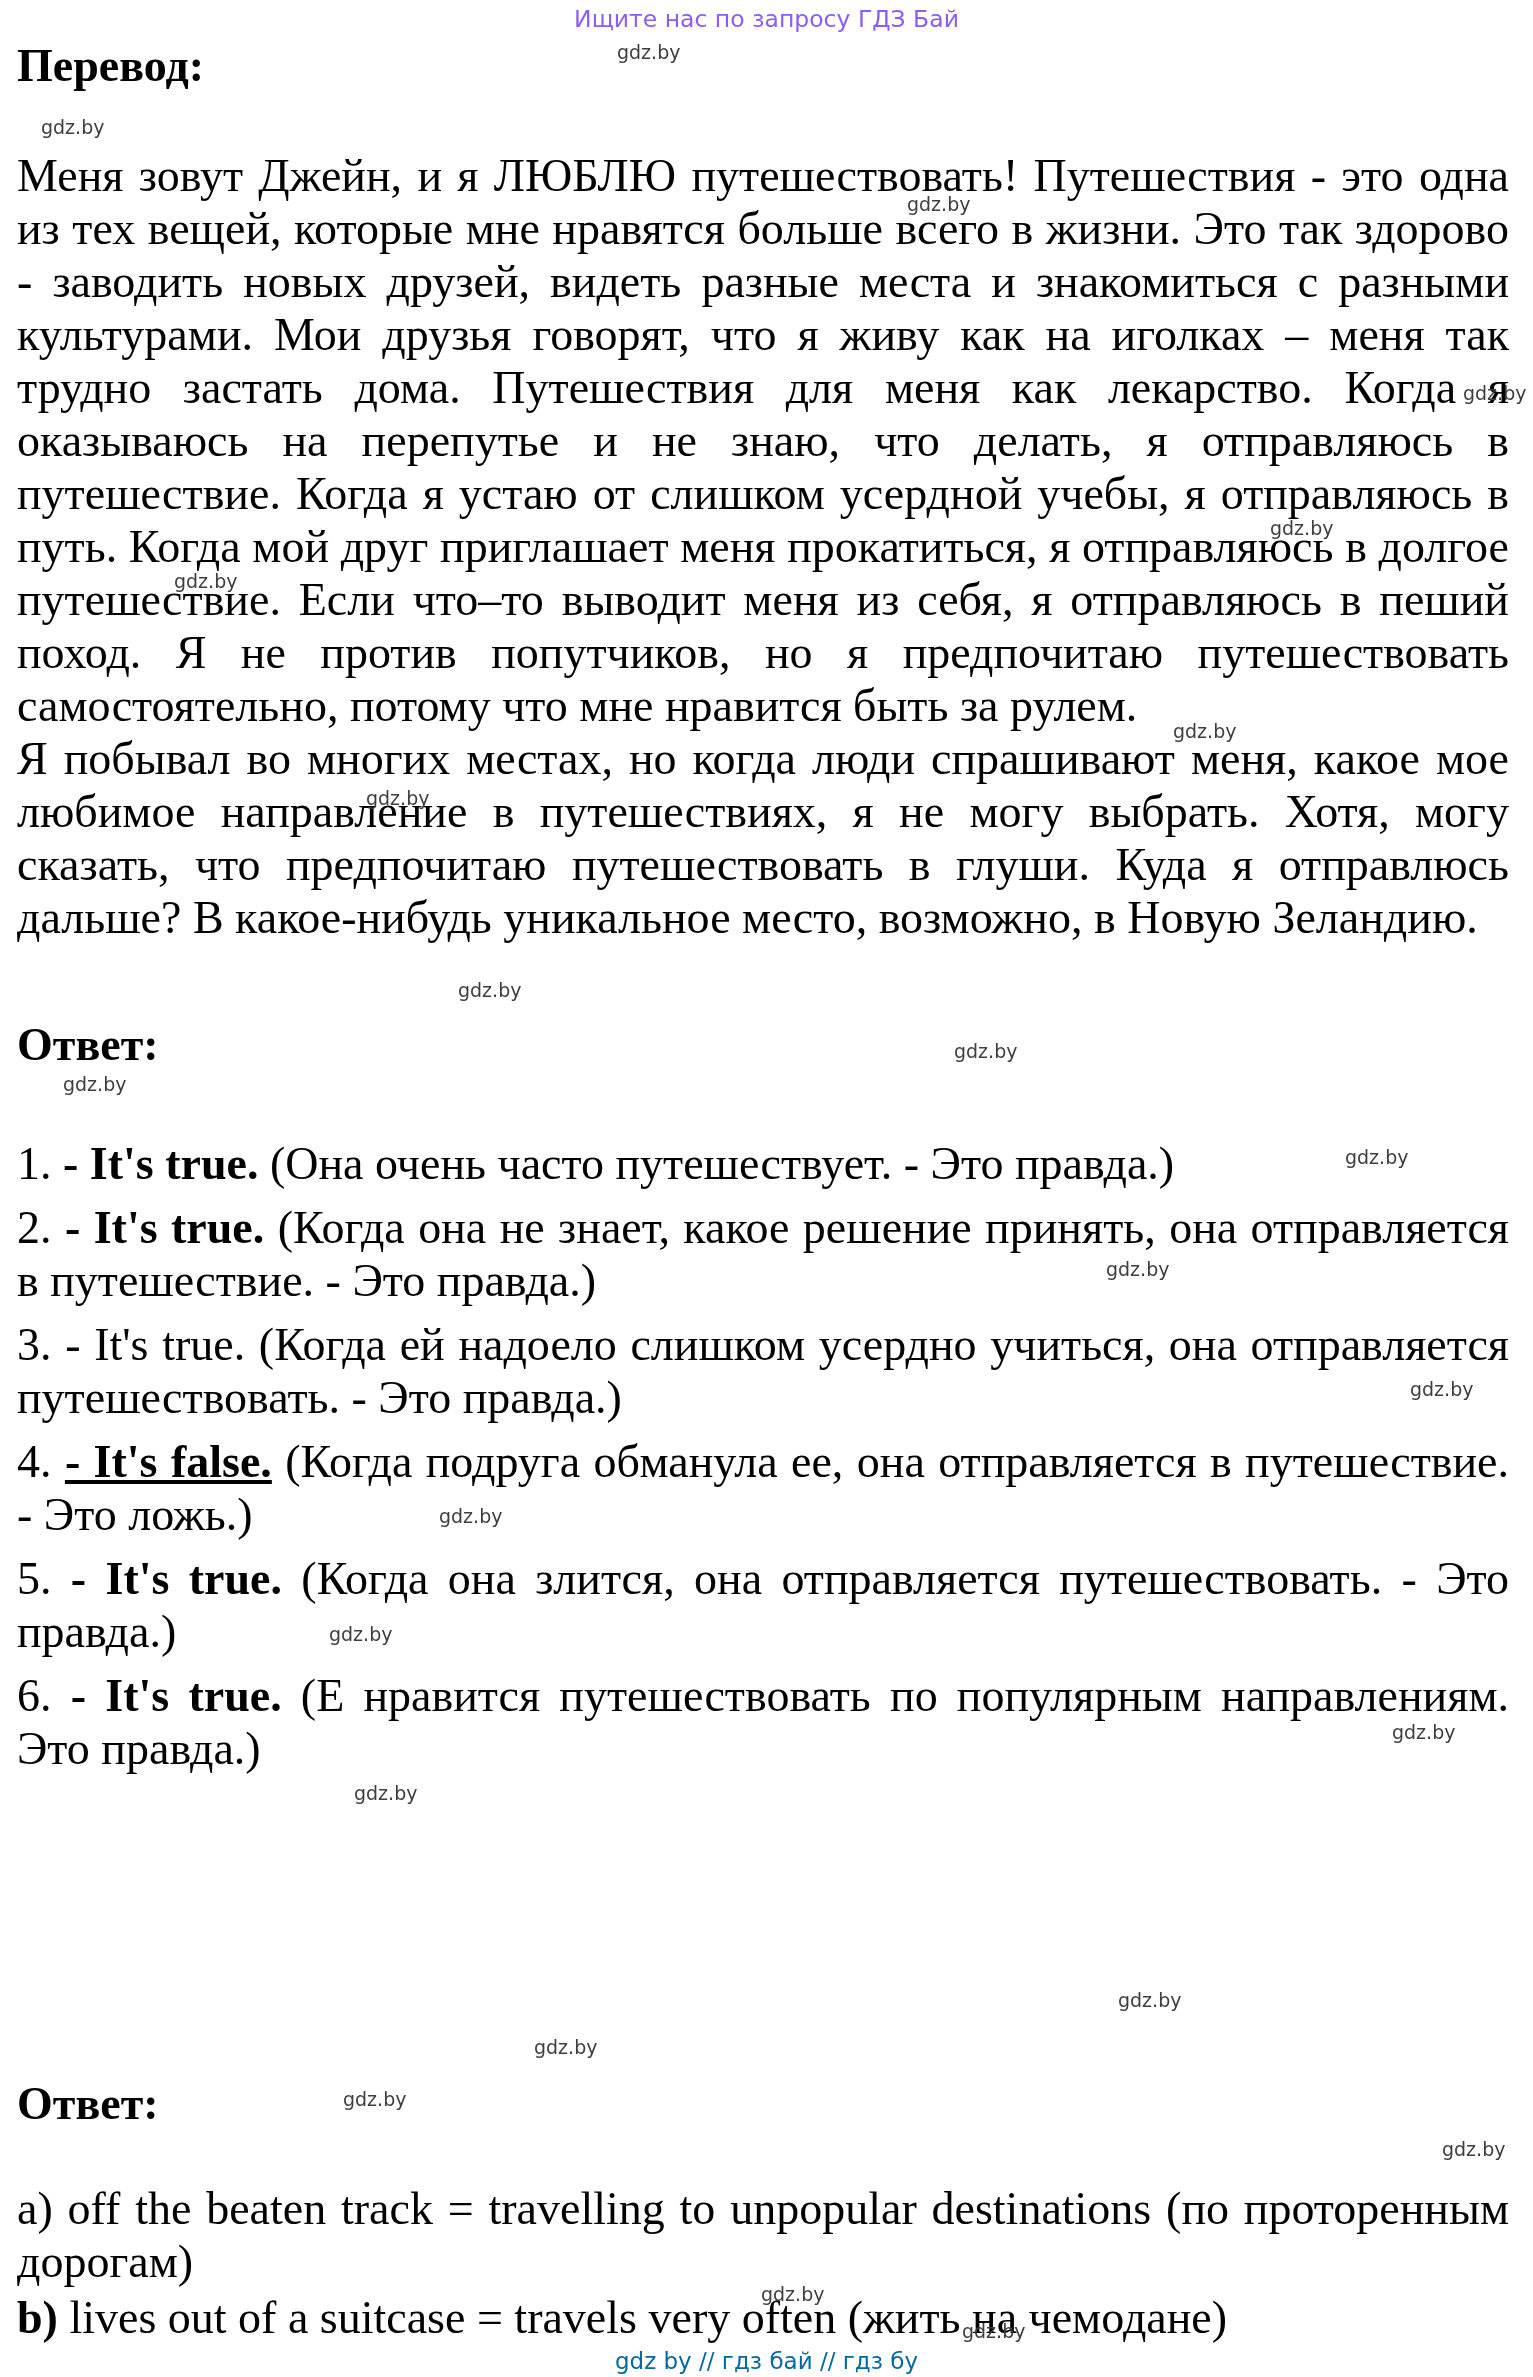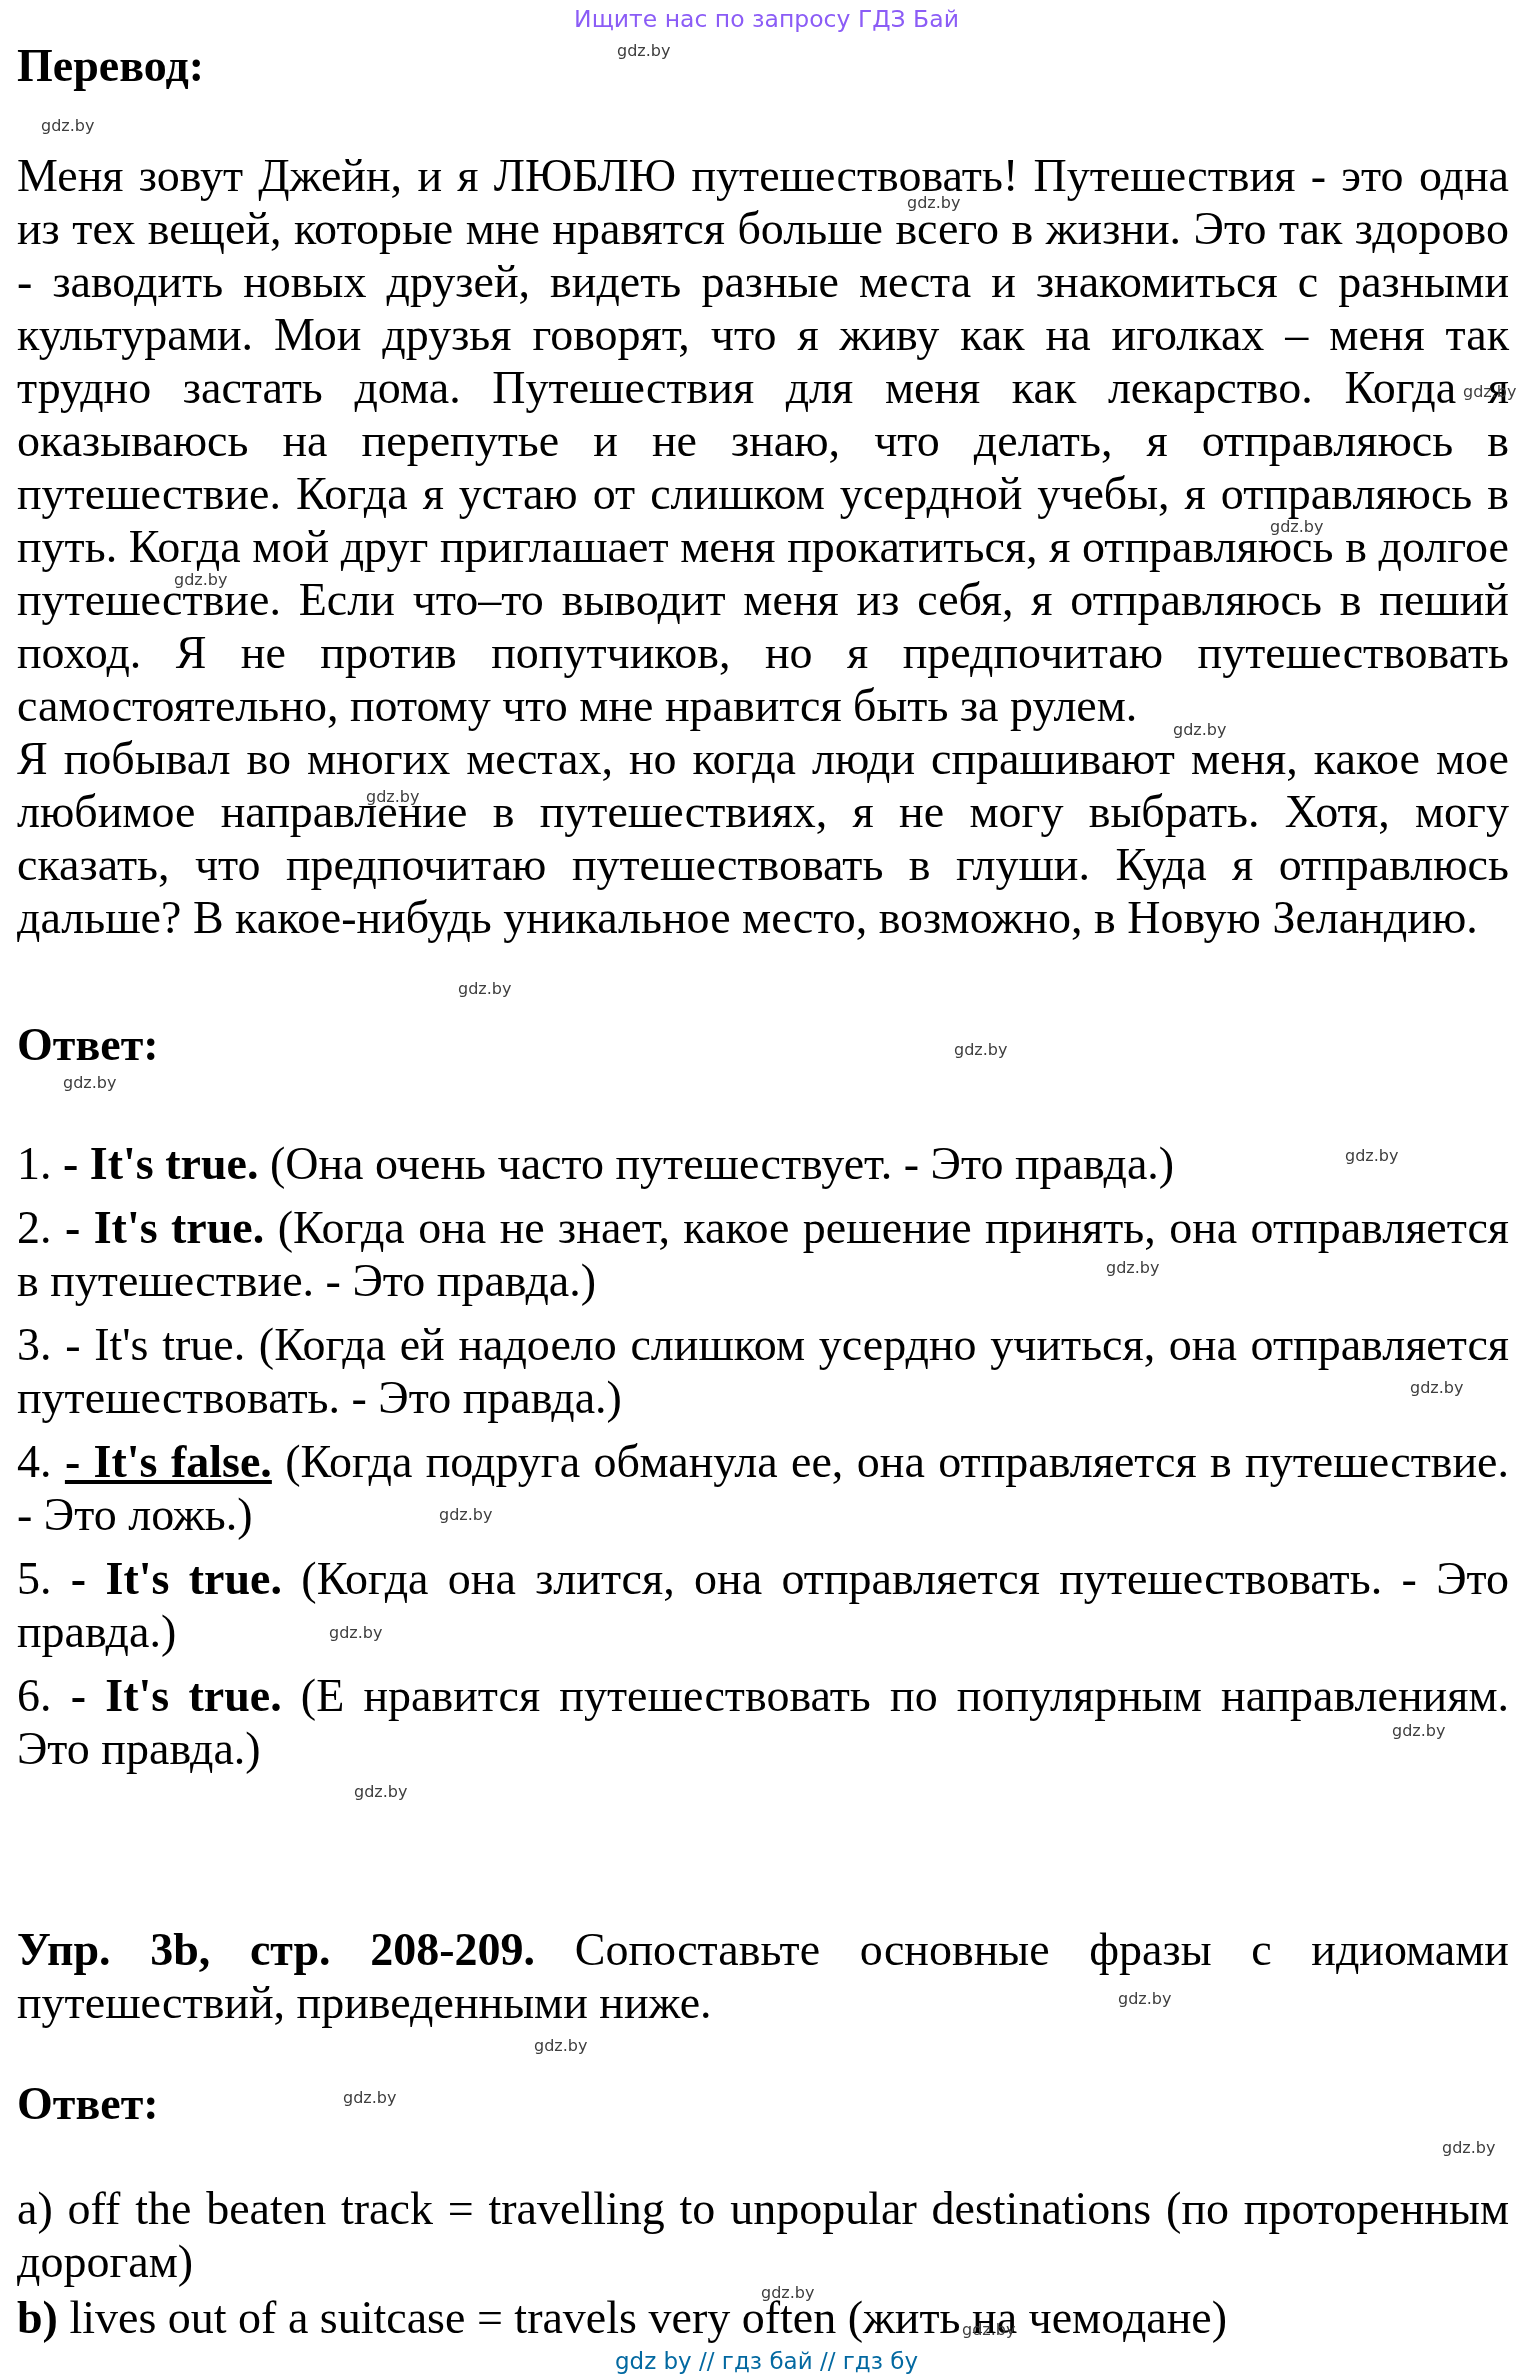--- a/index.html
+++ b/index.html
@@ -22,21 +22,21 @@
   .banner-bottom{
     position:absolute;top:2348px;left:0;width:100%;
     text-align:center;
     font-family:"DejaVu Sans","Liberation Sans",sans-serif;
     font-size:23px;
     color:#0369a1;
   }
   .wm{
     position:absolute;
     font-family:"DejaVu Sans","Liberation Sans",sans-serif;
-    font-size:16px;
+    font-size:19px;
     color:#3e3e3e;
     white-space:nowrap;
   }
   .block{
     position:absolute;
     left:17px;
     width:1492px;
     font-size:46px;
     line-height:53px;
   }
@@ -87,23 +87,20 @@
         <span>5.</span>
         <span class="vb">- It's true.</span><span> (Когда она злится, она отправляется путешествовать. - Это правда.)</span>
       </p>
       <p class="item">
         <span>6.</span>
         <span class="vb">- It's true.</span><span> (Е нравится путешествовать по популярным направлениям. Это правда.)</span>
       </p>
     </div>
   </div>
 
-  <div class="block" style="top:1923px;">
-    <p><span class="bold">Упр. 3b, стр. 208-209.</span><span> Сопоставьте основные фразы с идиомами путешествий, приведенными ниже.</span></p>
-  </div>
 
   <div class="block" style="top:2077px;">
     <div class="heading">Ответ:</div>
     <div class="ab">
       <p class="item"><span>a)</span><span> off the beaten track = travelling to unpopular destinations (по проторенным дорогам)</span></p>
       <p class="item"><span class="bold">b)</span><span> lives out of a suitcase = travels very often (жить на чемодане)</span></p>
     </div>
   </div>
 
   <div class="banner-bottom">gdz by  //  гдз бай  //  гдз бу</div>

